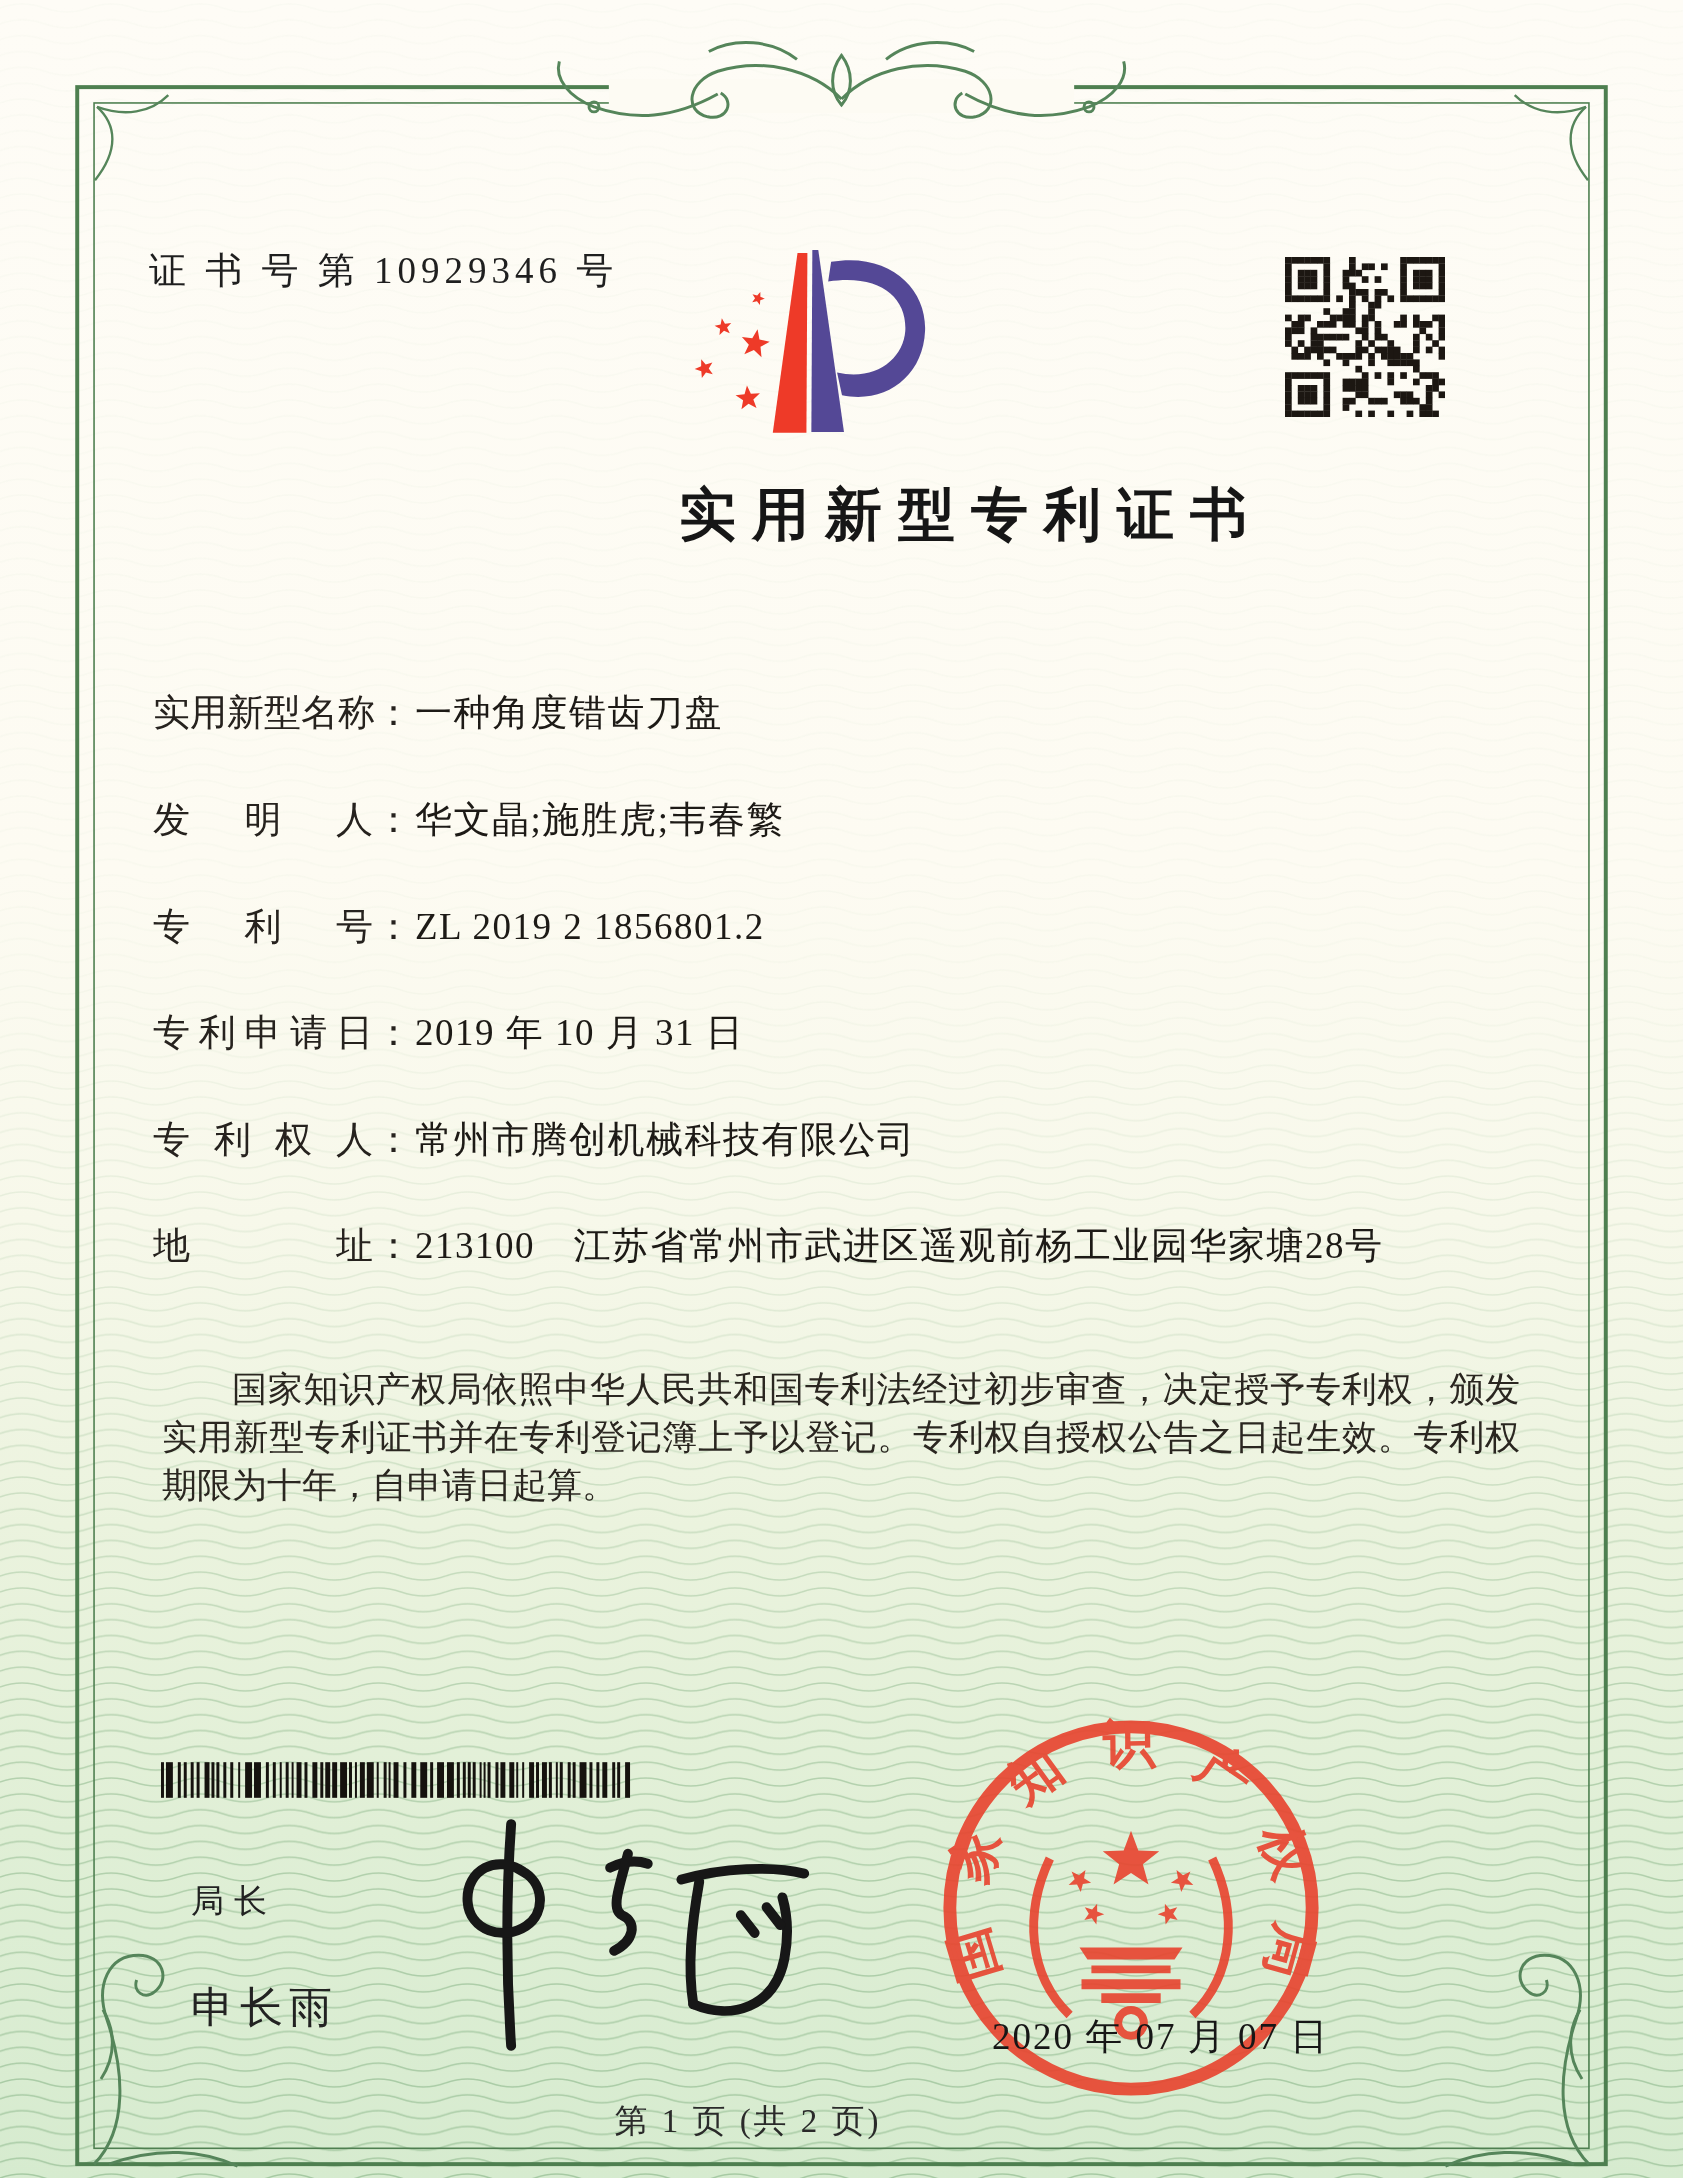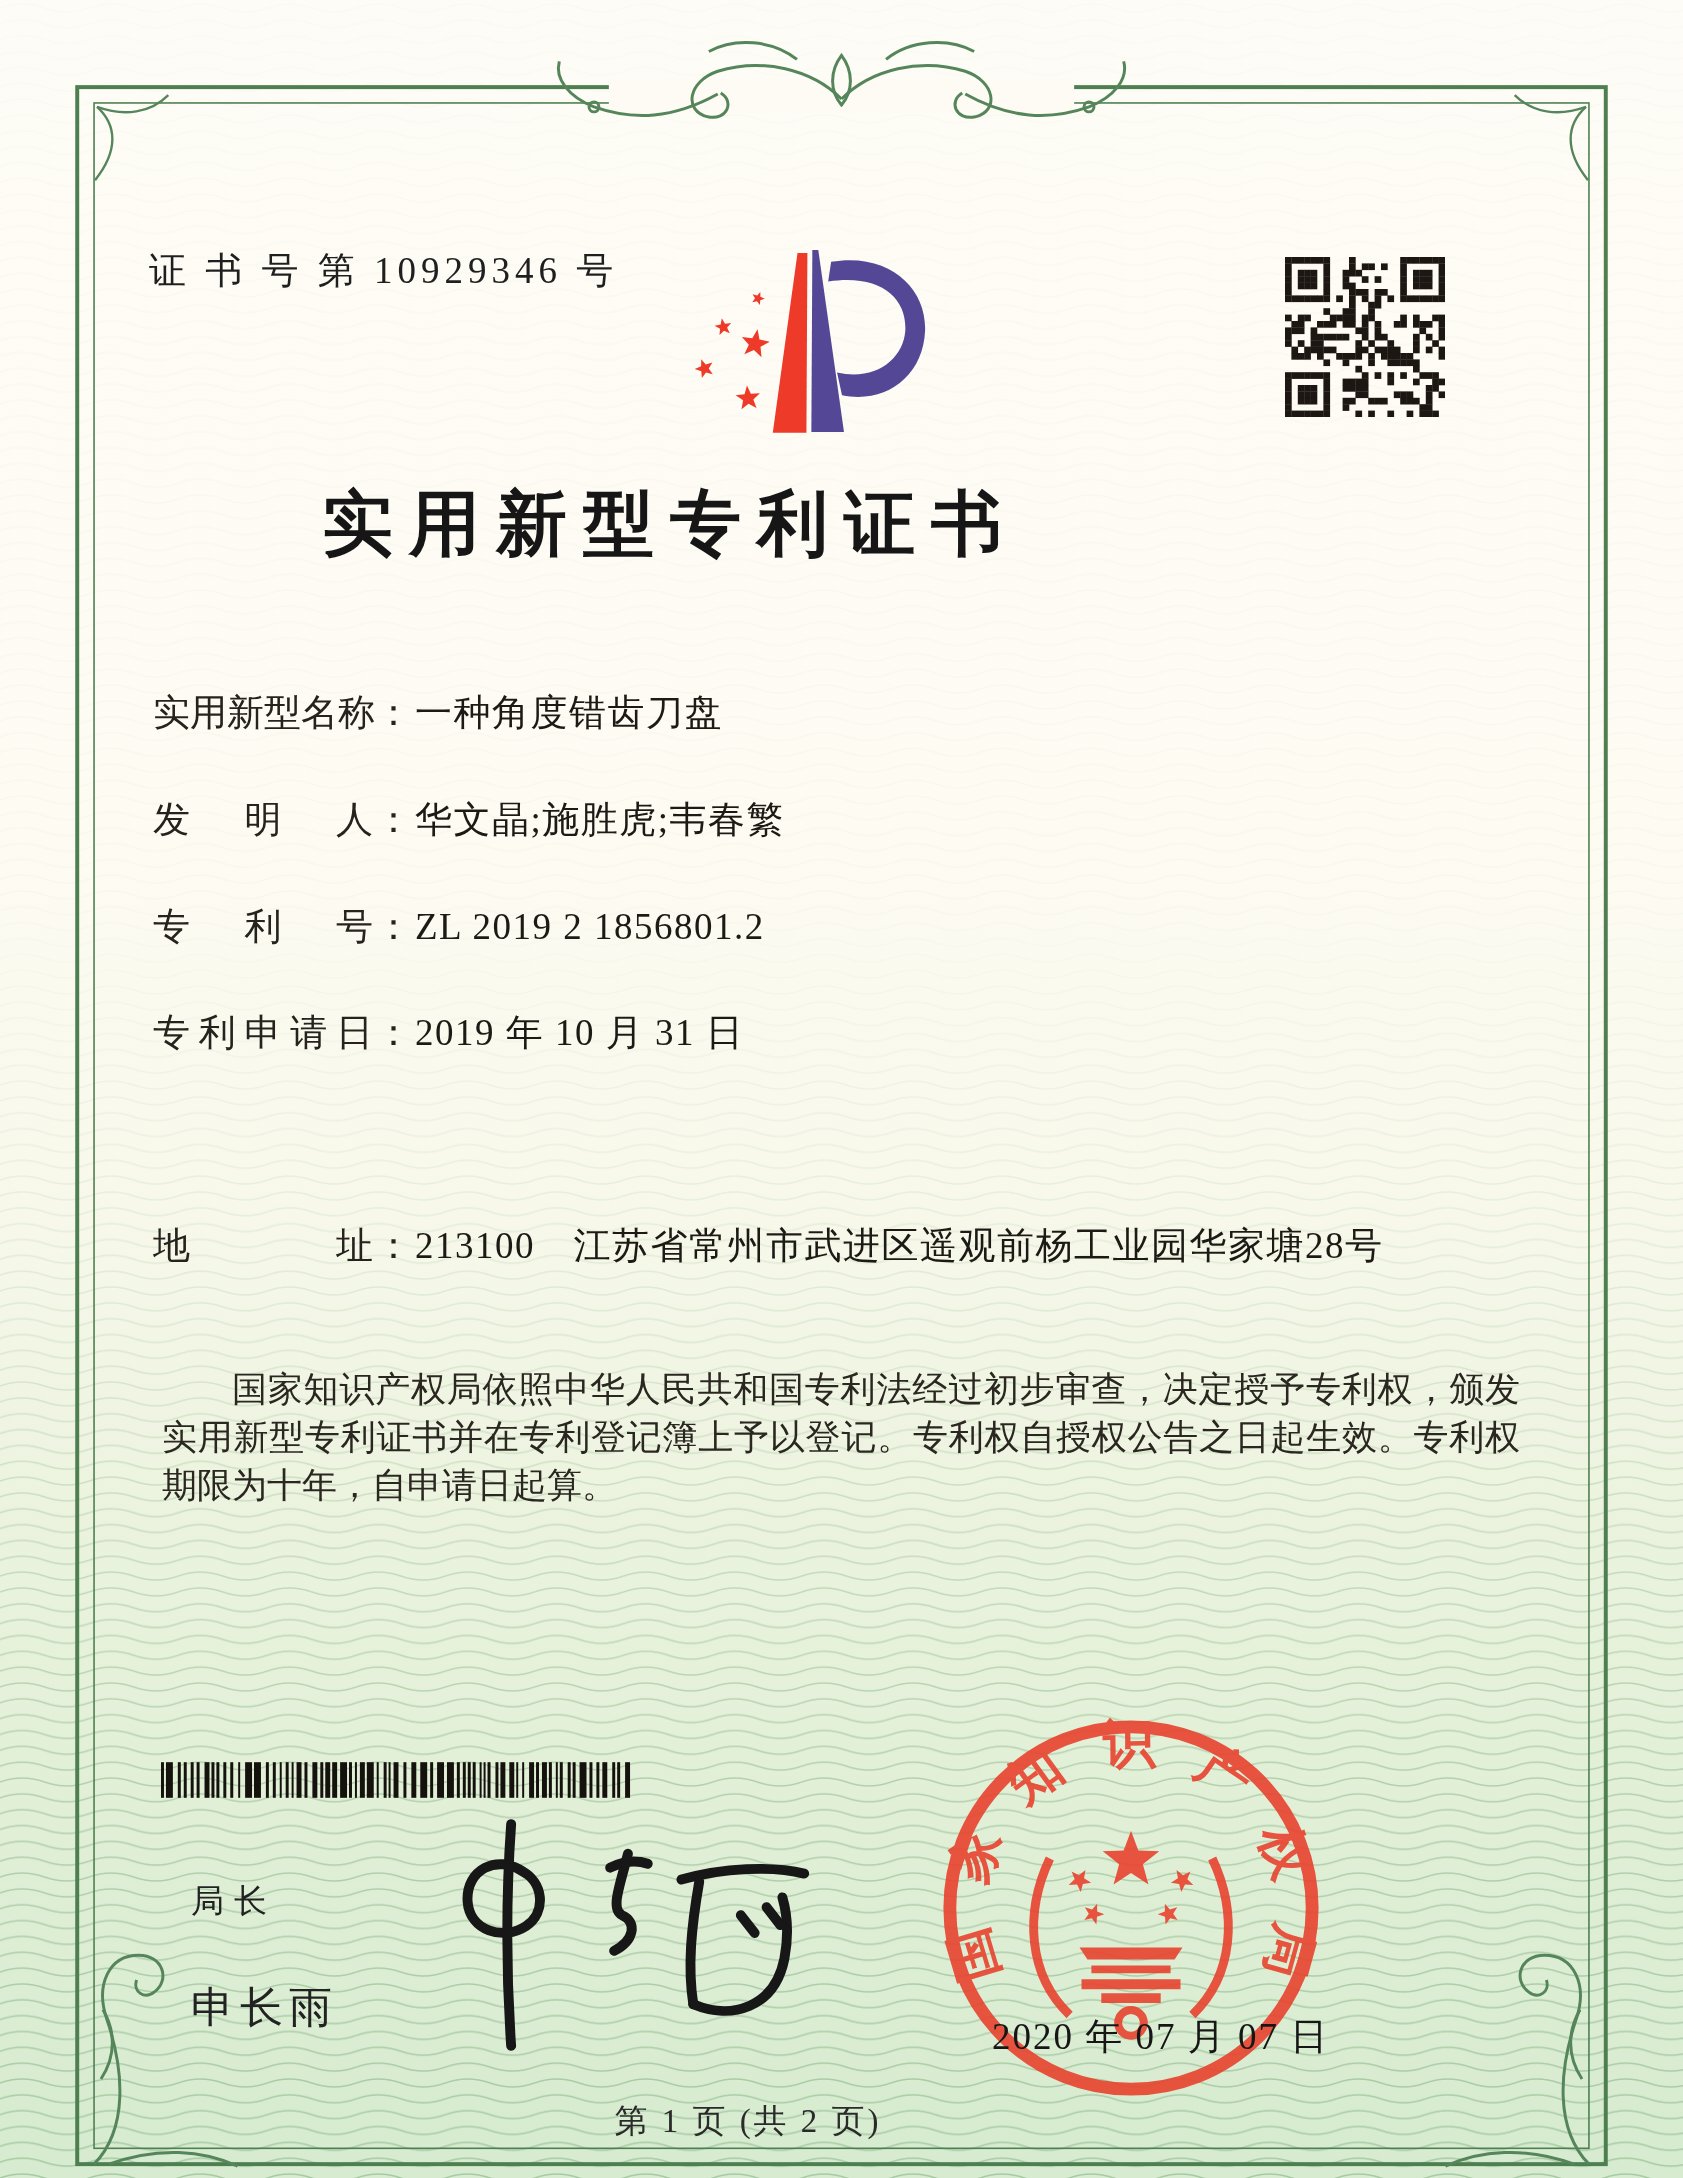--- a/index.html
+++ b/index.html
@@ -10,22 +10,22 @@
   }
   .bg-waves{position:absolute;left:0;top:0;z-index:0;opacity:.55;
     -webkit-mask-image:linear-gradient(180deg,rgba(0,0,0,.06) 0%,rgba(0,0,0,.08) 45%,rgba(0,0,0,.38) 62%,rgba(0,0,0,.85) 80%,#000 100%);
     mask-image:linear-gradient(180deg,rgba(0,0,0,.06) 0%,rgba(0,0,0,.08) 45%,rgba(0,0,0,.38) 62%,rgba(0,0,0,.85) 80%,#000 100%);}
   .frame{position:absolute;left:0;top:0;z-index:1;}
   .layer{position:absolute;left:0;top:0;width:100%;height:100%;z-index:2;}
 
   .cert-no{position:absolute;left:149px;top:246px;font-size:37px;letter-spacing:5px;white-space:nowrap;}
   .logo{position:absolute;left:668px;top:220px;}
   .qr{position:absolute;left:1285px;top:257px;}
-  .doc-title{position:absolute;left:322px;top:477px;width:941px;text-align:left;
-    font-size:71px;font-weight:bold;letter-spacing:16px;white-space:nowrap;color:#161616;}
+  .doc-title{position:absolute;left:322px;top:477px;width:941px;text-align:right;
+    font-size:57px;font-weight:bold;letter-spacing:16px;white-space:nowrap;color:#161616;}
 
   .frow{position:absolute;left:153px;width:1386px;font-size:37px;white-space:nowrap;color:#26221e;}
   .flabel{display:inline-block;width:220px;text-align:justify;text-align-last:justify;vertical-align:bottom;}
   .fcolon{margin-left:2px;}
   .fvalue{margin-left:3px;letter-spacing:1.5px;color:#1d1a16;}
   .fpair2{position:absolute;left:653px;top:0;}
   .flabel2{letter-spacing:4px;}
 
   .body-text{position:absolute;left:150px;top:1354px;width:1382px;font-size:35px;line-height:48px;
     text-align:justify;color:#2a2620;}
@@ -389,20 +389,23 @@
     </div>
     <div class="frow" style="top:795px">
       <span class="flabel">发明人</span><span class="fcolon">：</span><span class="fvalue">华文晶;施胜虎;韦春繁</span>
     </div>
     <div class="frow" style="top:902px">
       <span class="flabel">专利号</span><span class="fcolon">：</span><span class="fvalue">ZL 2019 2 1856801.2</span>
     </div>
     <div class="frow" style="top:1008px">
       <span class="flabel">专利申请日</span><span class="fcolon">：</span><span class="fvalue">2019 年 10 月 31 日</span>
     </div>
+    <div class="frow" style="top:1115px">
+      <span class="flabel">专利权人</span><span class="fcolon">：</span><span class="fvalue">常州市腾创机械科技有限公司</span>
+    </div>
     <div class="frow" style="top:1221px">
       <span class="flabel">地址</span><span class="fcolon">：</span><span class="fvalue">213100　江苏省常州市武进区遥观前杨工业园华家塘28号</span>
     </div>
 
     <div class="body-text">
       <p>国家知识产权局依照中华人民共和国专利法经过初步审查，决定授予专利权，颁发实用新型专利证书并在专利登记簿上予以登记。专利权自授权公告之日起生效。专利权期限为十年，自申请日起算。</p>
     </div>
 
     <svg class="barcode" id="barcode" width="473" height="36" viewBox="0 0 478 36">
         <rect x="0" y="0" width="3" height="36" fill="#15120e"></rect>

